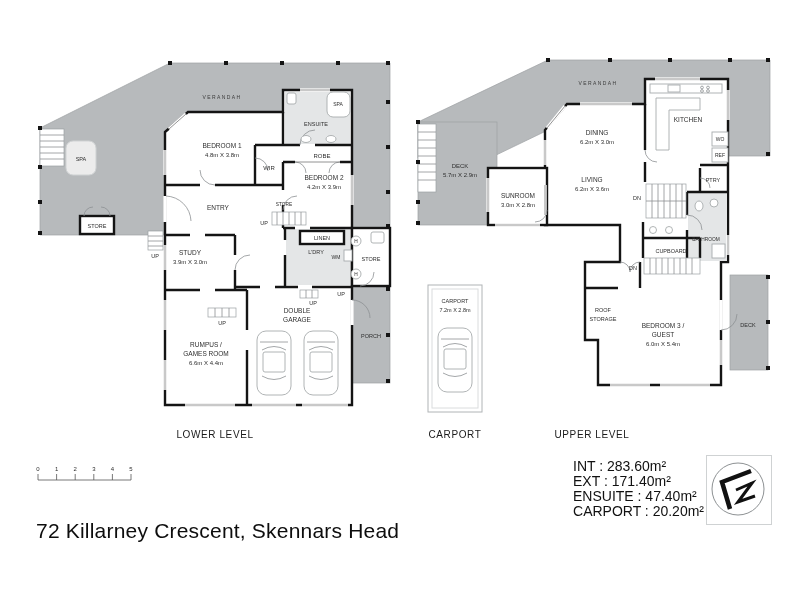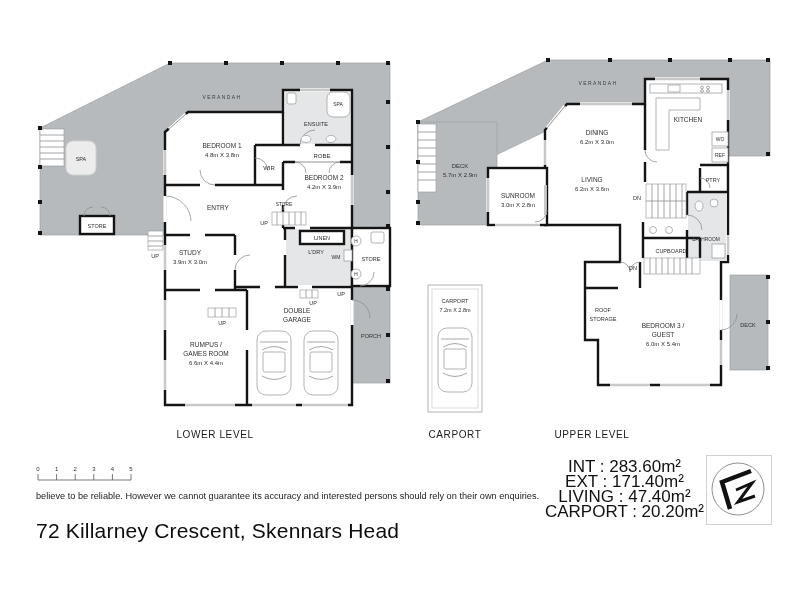--- a/index.html
+++ b/index.html
@@ -18,21 +18,21 @@
   .win-b{stroke:#ffffff;stroke-width:3.4;fill:none}
   .win-l{stroke:#777;stroke-width:.8;fill:none}
   .deck{fill:#b7babc;stroke:#9da1a3;stroke-width:.7}
   .wet{fill:#e4e6e7}
   .post{fill:#141414}
   .stair{stroke:#9aa0a3;stroke-width:.7;fill:#fff}
   #disclaimer{position:absolute;left:36px;top:490px;width:530px;font-size:9.2px;
               line-height:13px;color:#222;}
   #address{position:absolute;left:36px;top:519px;font-size:21px;font-weight:normal;
            color:#0d0d0d;letter-spacing:.2px;}
-  #areas{position:absolute;right:96px;top:459px;text-align:center;font-size:17px;
+  #areas{position:absolute;right:96px;top:459px;text-align:left;font-size:14px;
          line-height:15px;color:#111;}
   #northbox{position:absolute;left:706px;top:455px;width:64px;height:68px;
             border:1px solid #cfd2d3;}
 </style>
 </head>
 <body>
 
 <div id="stage">
 
 <svg width="800" height="455" viewBox="0 0 800 455">
@@ -301,29 +301,28 @@
     <text x="4" y="7">0</text>
     <text x="22.6" y="7">1</text>
     <text x="41.2" y="7">2</text>
     <text x="59.8" y="7">3</text>
     <text x="78.4" y="7">4</text>
     <text x="97" y="7">5</text>
   </g>
 </svg>
 
 <div id="disclaimer">
-  <div>believe to be reliable. However we cannot guarantee its accuracy and interested persons should rely on their own enquiries.</div>
 </div>
 
 <div id="address">72 Killarney Crescent, Skennars Head</div>
 
 <div id="areas">
   <div>INT : 283.60m²</div>
   <div>EXT : 171.40m²</div>
-  <div>LIVING : 47.40m²</div>
+  <div>ENSUITE : 47.40m²</div>
   <div>CARPORT : 20.20m²</div>
 </div>
 
 <div id="northbox">
   <svg width="62" height="66" viewBox="0 0 62 66">
     <circle cx="31" cy="33" r="26" fill="none" stroke="#8d9193" stroke-width="1"></circle>
     <path d="M44,15 L15,26 L23,53" fill="none" stroke="#111" stroke-width="4.5" stroke-linejoin="miter"></path>
     <path d="M29,34 L45,27 L31,46 L48,40" fill="none" stroke="#111" stroke-width="3"></path>
   </svg>
 </div>

